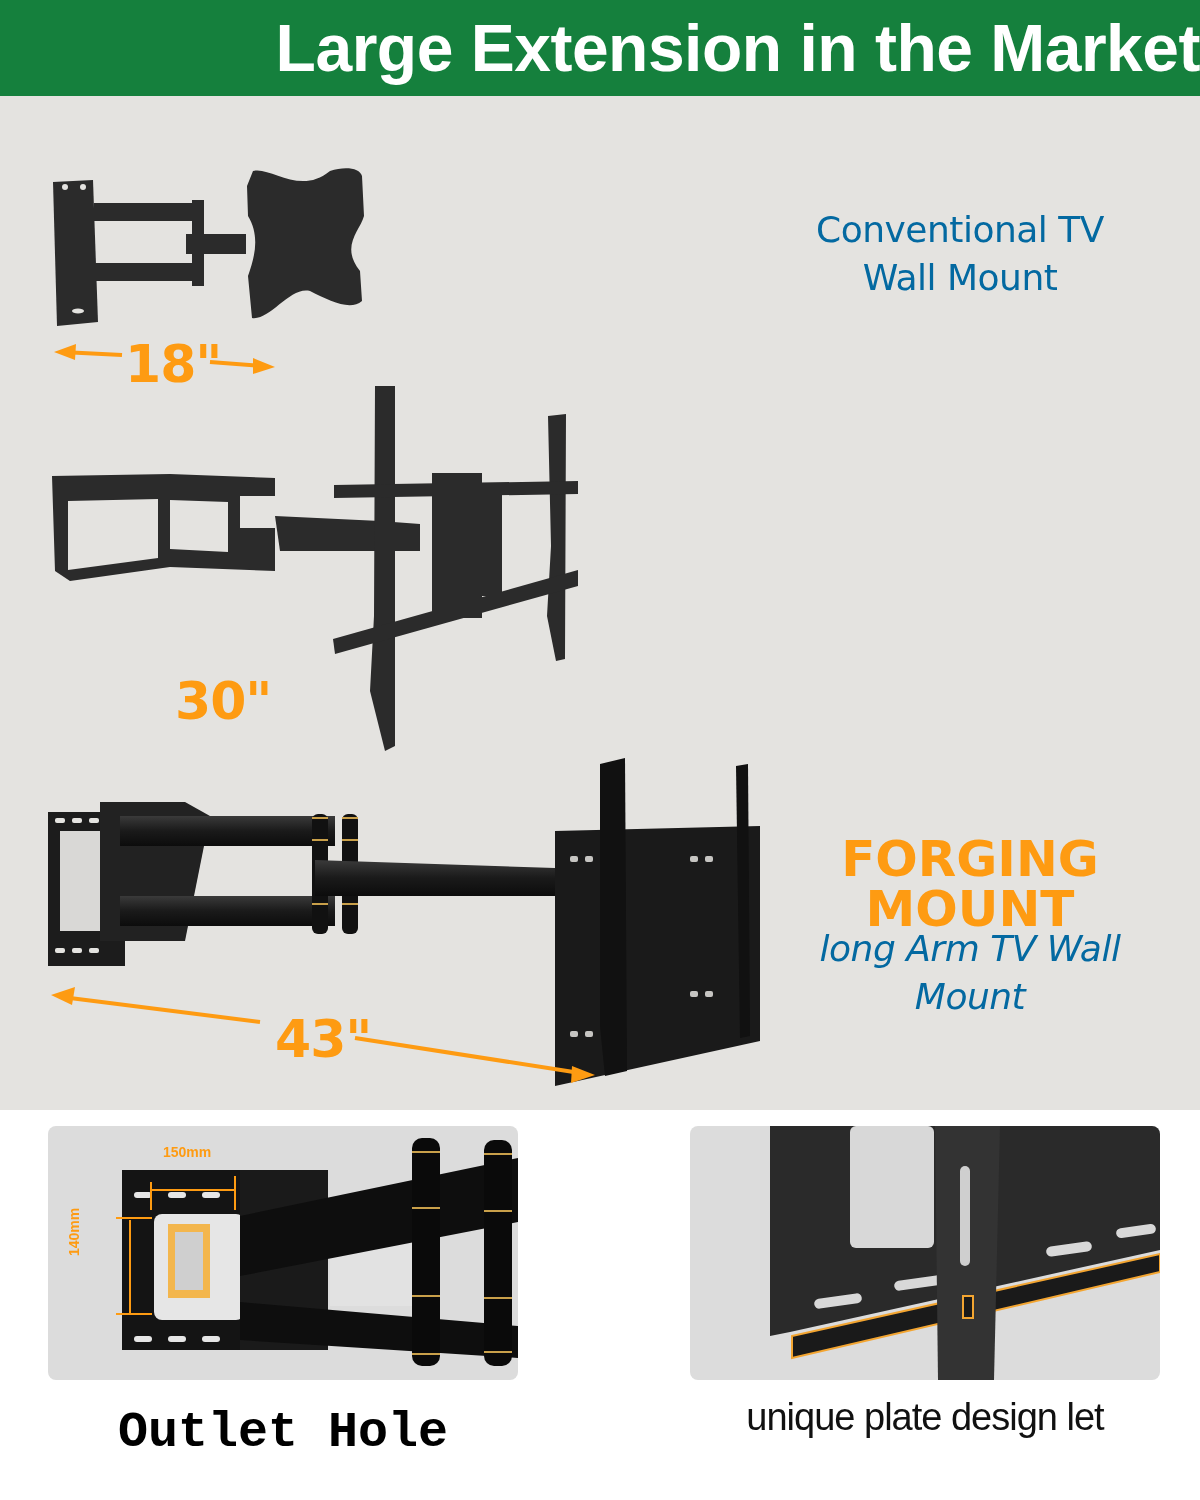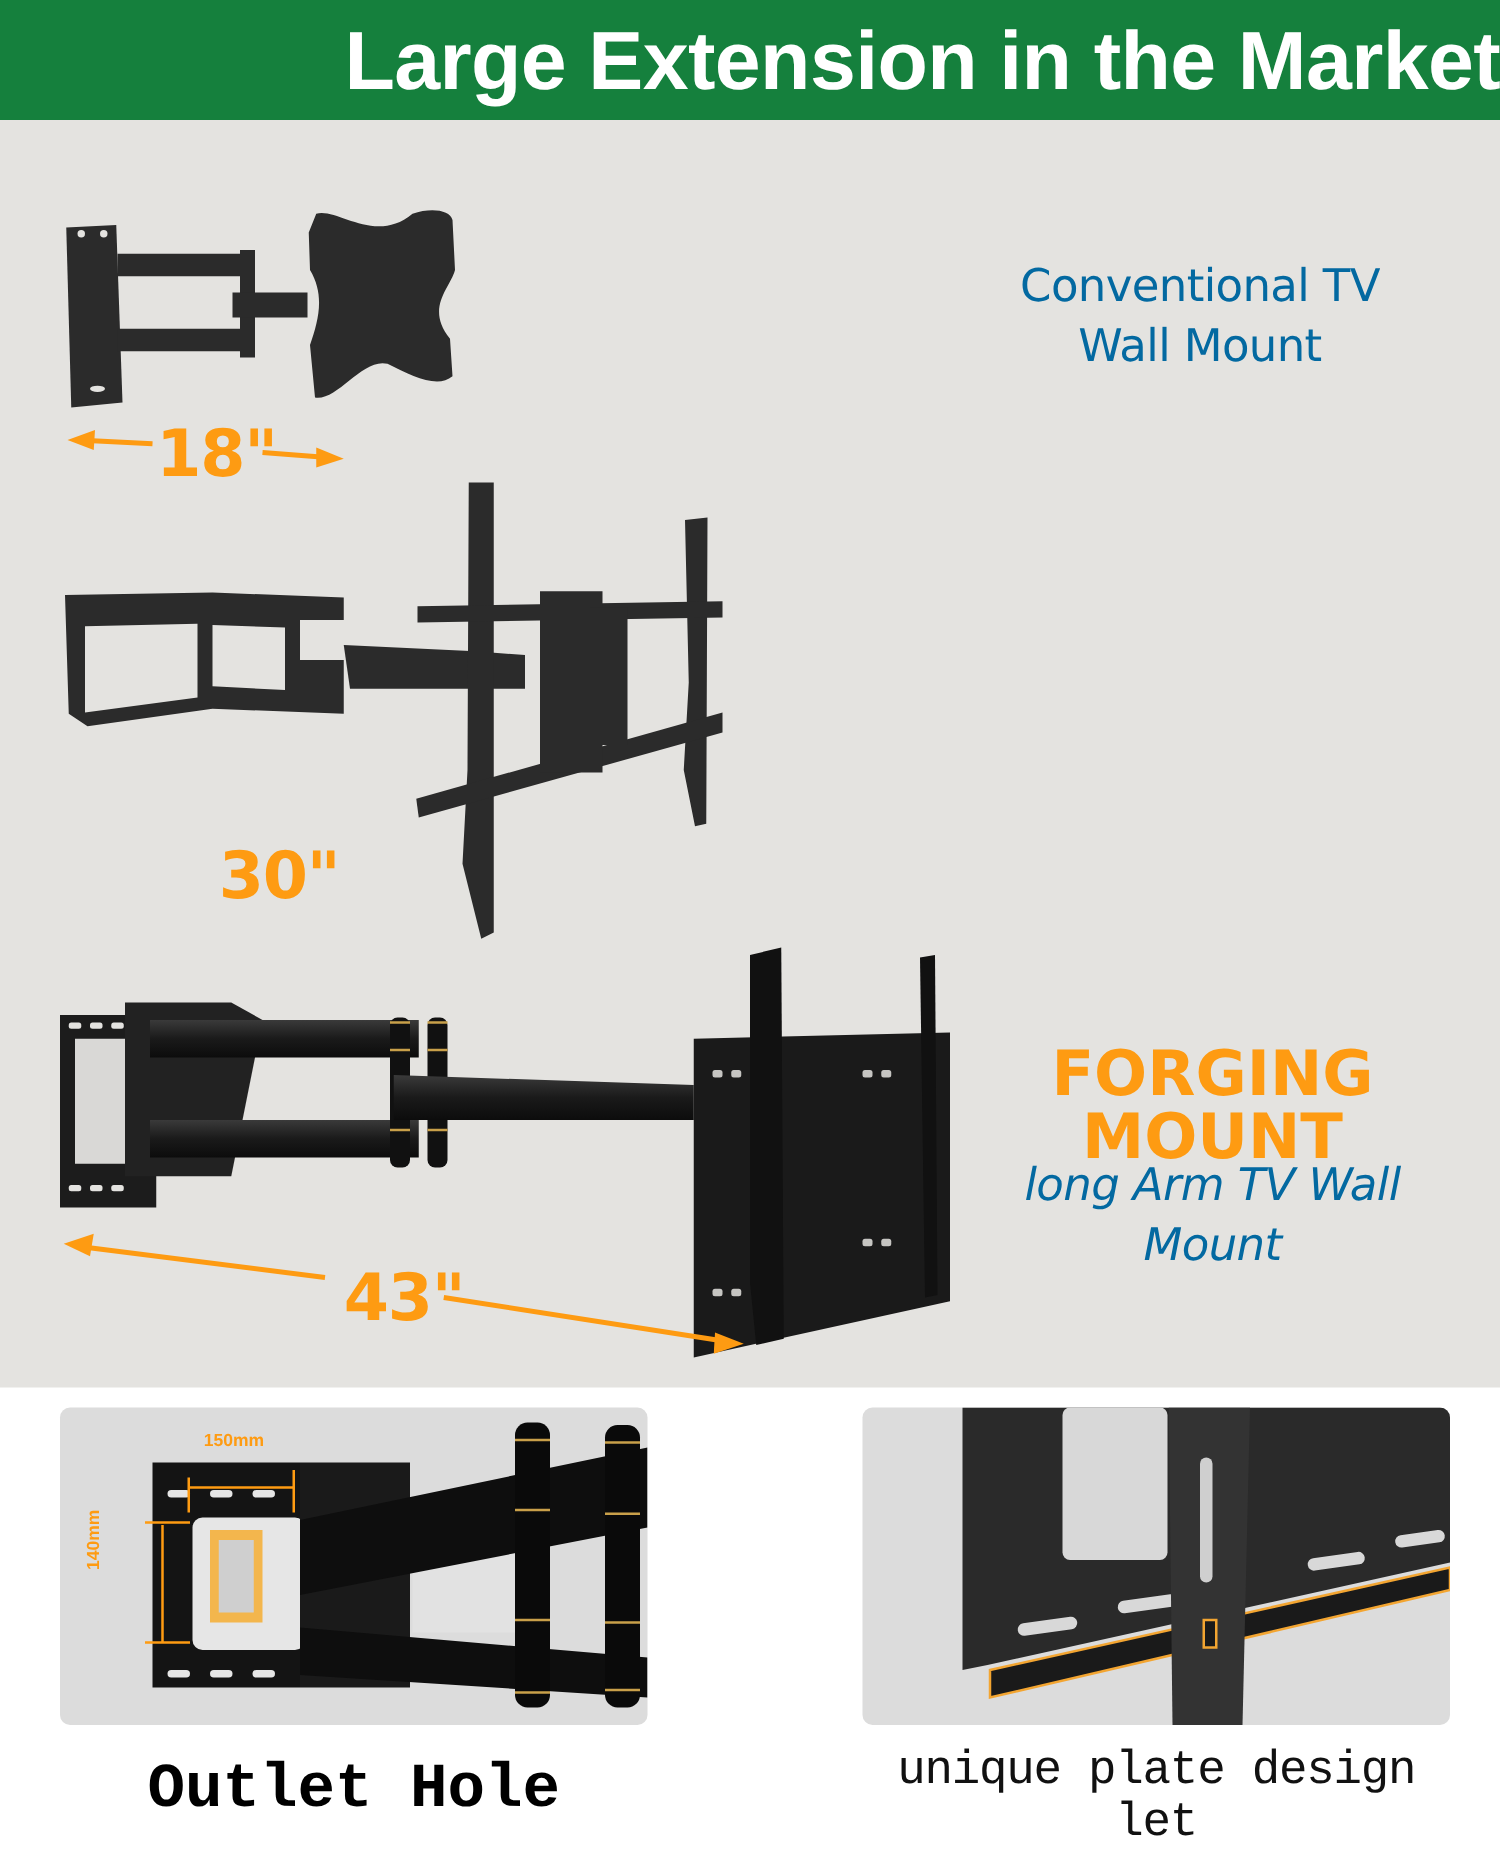--- a/index.html
+++ b/index.html
@@ -37,21 +37,21 @@
 
   .panel {
     position: absolute; background: #dcdcdc; border-radius: 8px; overflow: hidden;
   }
   .caption-bold {
     position: absolute; color: #000; font-weight: 700; font-size: 50px;
     text-align: center; font-family: Liberation Mono, monospace;
   }
   .caption {
     position: absolute; color: #111; font-size: 38px; text-align: center;
-    line-height: 42px; font-family: Liberation Mono, monospace; letter-spacing: -1px;
+    line-height: 42px; font-family: Liberation Sans, sans-serif; letter-spacing: -1px;
   }
   .mm {
     position: absolute; color: #fe9b12; font-weight: 700; font-size: 14px;
     font-family: "Liberation Sans", sans-serif;
   }
 </style>
 </head>
 <body>
 
 <div class="banner">

